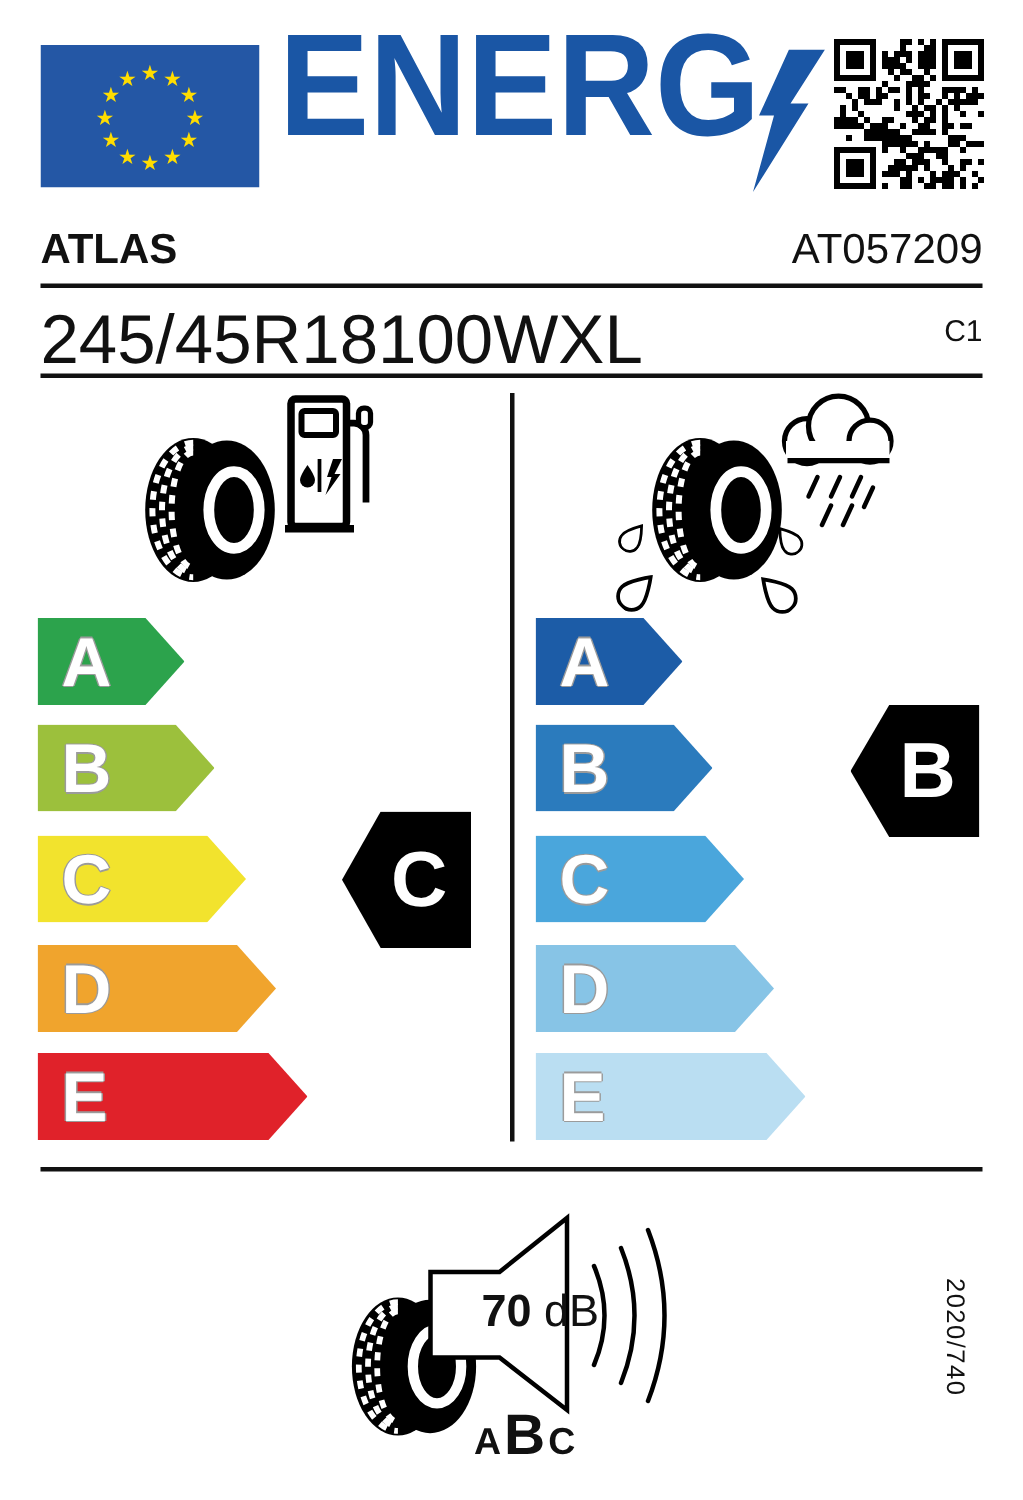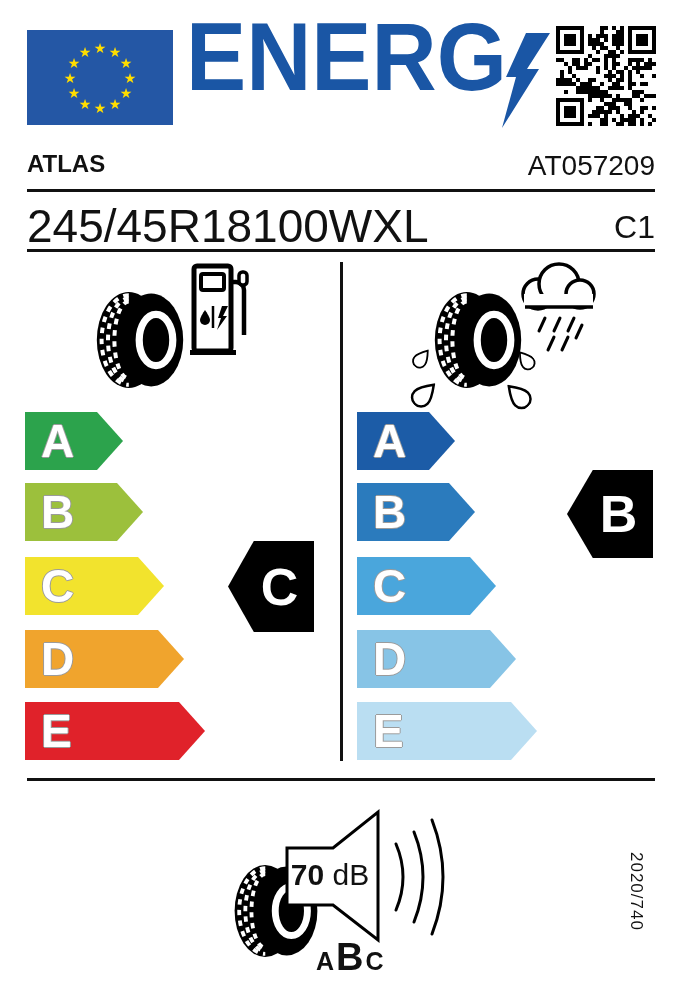--- a/index.html
+++ b/index.html
@@ -11,28 +11,28 @@
   
   .flag{left:27px;top:30px;width:146px;height:95px;}
   .logo{
     left:186px;top:8px;font-size:97px;font-weight:bold;color:#1a56a5;
     transform:scaleX(.93);transform-origin:left top;letter-spacing:0px;line-height:1;
     white-space:nowrap;
   }
   .bolt{left:494px;top:33px;width:58px;height:95px;}
   .qr{left:556px;top:26px;width:100px;height:100px;}
   
-  .brand{left:27px;top:152px;font-size:24px;font-weight:bold;line-height:1;}
+  .brand{left:27px;top:152px;font-size:28px;font-weight:bold;line-height:1;}
   .model{right:27px;top:152px;font-size:28px;line-height:1;margin-left:28px;}
   .rule{left:27px;width:628px;height:3px;background:#111;}
   .rule1{top:189px;}
   .rule2{top:249px;}
   .rule3{top:778px;}
   .size{left:27px;top:203px;font-size:46px;line-height:1;}
-  .tclass{right:27px;top:211px;font-size:32px;line-height:1;}
+  .tclass{right:27px;top:211px;font-size:20px;line-height:1;}
   .vdivider{left:340px;top:262px;width:3px;height:499px;background:#111;}
   
   .arrow{
     position:absolute;height:58px;display:flex;align-items:center;
     clip-path:polygon(0 0,calc(100% - 26px) 0,100% 50%,calc(100% - 26px) 100%,0 100%);
   }
   .arrow span{
     margin-left:16px;font-size:46px;font-weight:bold;color:#fff;line-height:1;
     text-shadow:-1px 0 #9b9b9b,1px 0 #9b9b9b,0 -1px #9b9b9b,0 1px #9b9b9b;
   }
@@ -43,22 +43,23 @@
     position:absolute;background:#000;display:flex;align-items:center;
     clip-path:polygon(0 50%,30% 0,100% 0,100% 100%,30% 100%);
   }
   .indicator span{
     margin-left:38%;font-size:52px;font-weight:bold;color:#fff;line-height:1;
   }
   .ind-fuel{left:228px;top:541px;width:86px;height:91px;}
   .ind-wet{left:567px;top:470px;width:86px;height:88px;}
   
   .noise-db{
-    left:289px;top:860px;width:82px;text-align:center;font-size:30px;line-height:1;
+    left:289px;top:860px;width:82px;font-size:30px;line-height:1;
     white-space:nowrap;
+    padding-left:32px;
   }
   .noise-db b{font-weight:bold;}
   .noise-abc{left:316px;top:938px;display:flex;align-items:baseline;gap:2px;line-height:1;}
   .noise-abc .sm{font-size:25px;font-weight:bold;}
   .noise-abc .lg{font-size:38px;font-weight:bold;}
   .regnum{
     left:628px;top:852px;height:135px;writing-mode:vertical-rl;
     font-size:17px;letter-spacing:1px;line-height:1;
   }
 </style>

